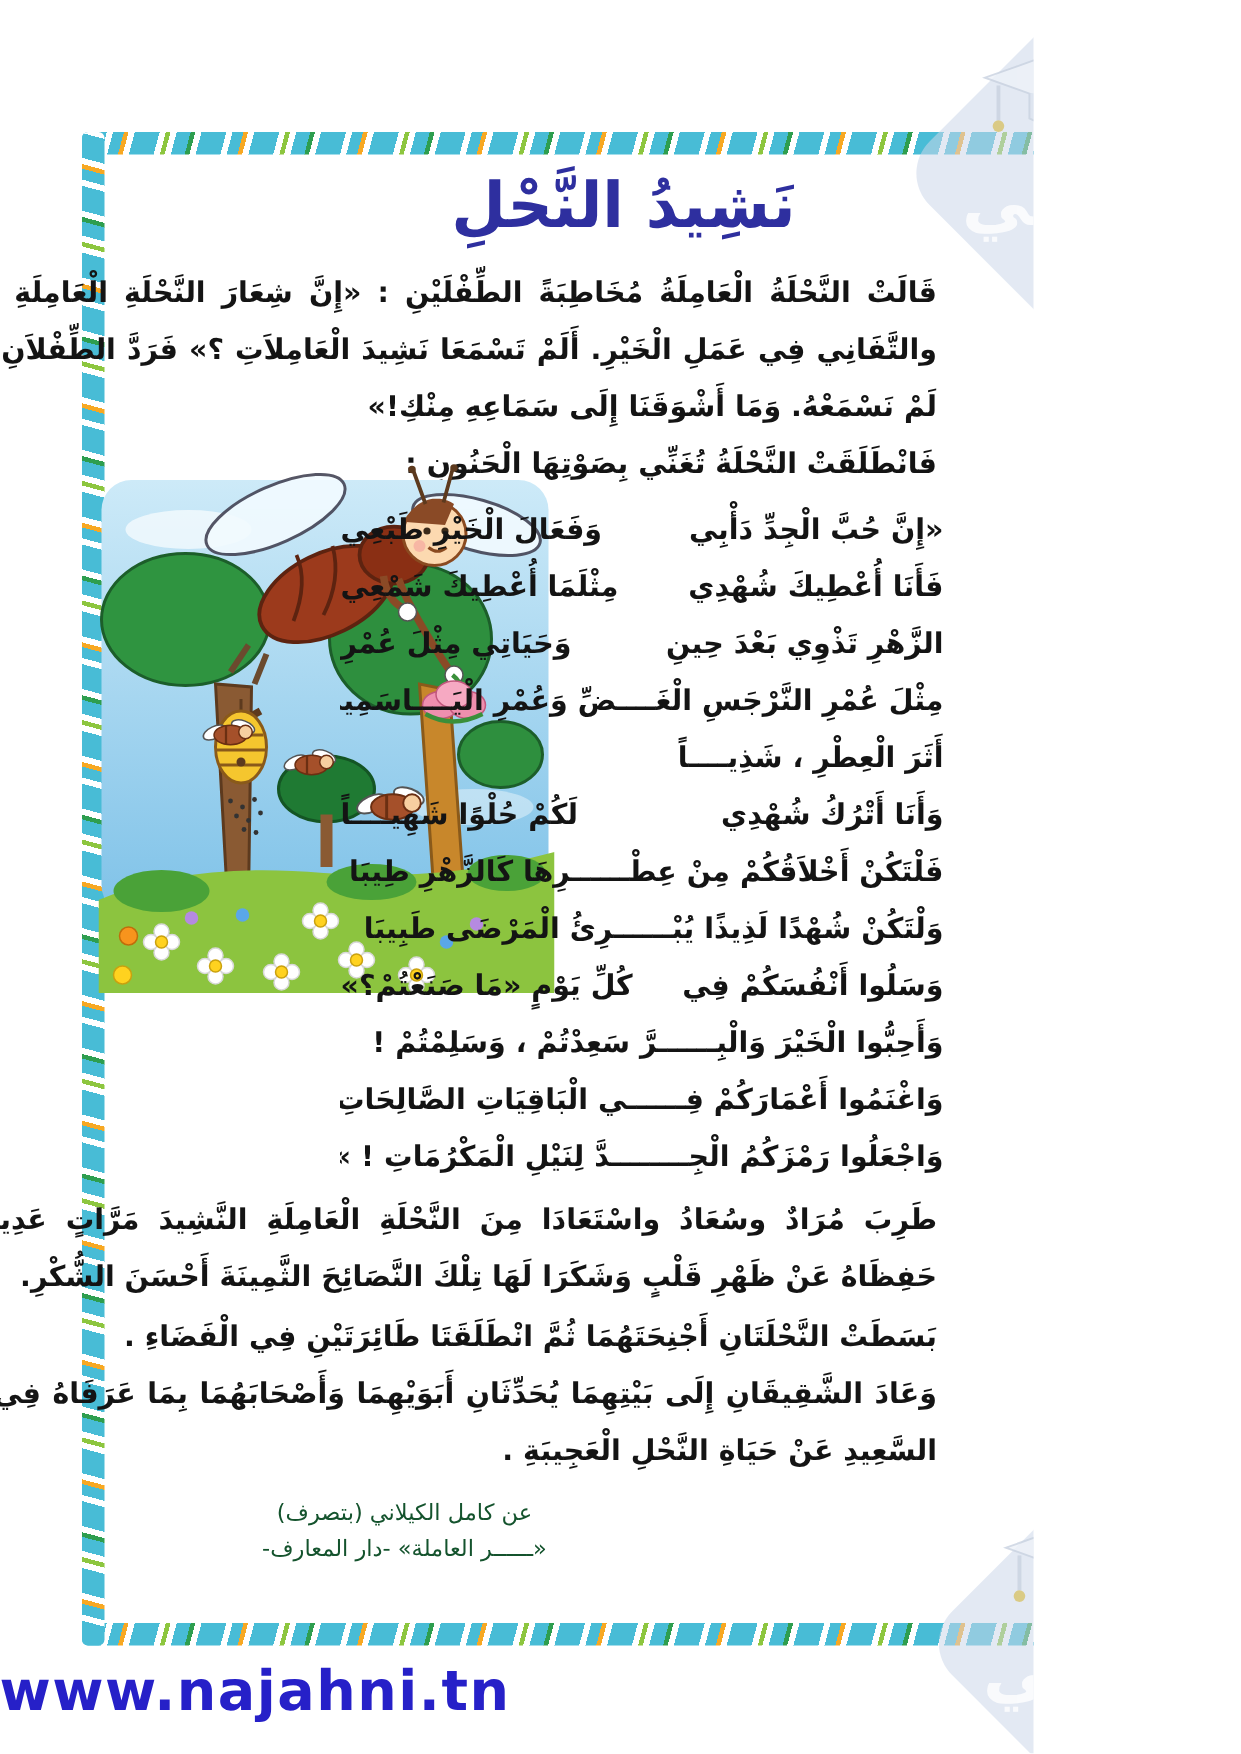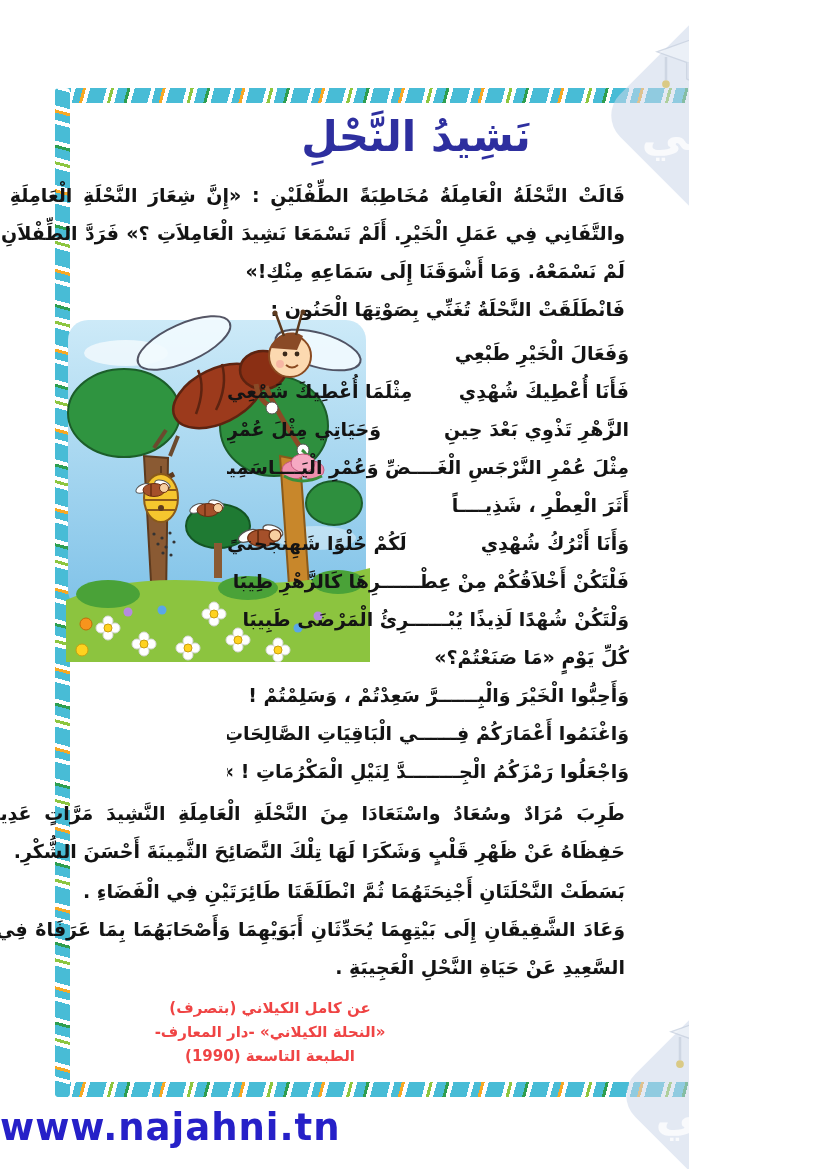--- a/index.html
+++ b/index.html
@@ -49,21 +49,21 @@
   .poem{position:absolute;top:334px;right:60px;width:402px;overflow:hidden;}
   .verse{display:flex;justify-content:space-between;align-items:center;height:38px;white-space:nowrap;}
   .verse-full{justify-content:flex-start;}
 
   
   .illus{position:absolute;left:66px;top:298px;width:304px;height:364px;}
 
   
   .attribution{
     position:absolute;top:996px;left:105px;width:330px;text-align:center;
-    color:#ef4444;font-weight:bold;font-size:15px;line-height:24px;
+    color:#14532d;font-weight:normal;font-size:15px;line-height:24px;
   }
 
   
   .footer-url{
     position:absolute;top:1106px;left:0;width:827px;text-align:left;
     direction:ltr;font-size:37px;font-weight:bold;color:#2620c8;letter-spacing:1px;
   }
 
   
   .wm-diamond{
@@ -212,68 +212,69 @@
         <circle cx="232" cy="330" r="4.5" fill="#5aa7e8"></circle>
         <circle cx="252" cy="318" r="4.5" fill="#b58ae0"></circle>
         <circle cx="62" cy="314" r="4.5" fill="#b58ae0"></circle>
         <circle cx="16" cy="352" r="6" fill="#ffd21f" stroke="#caa10e"></circle>
       </g>
     </svg>
   </div>
 
   <div class="poem bodytext">
     <div class="verse">
+      <span>«إِنَّ حُبَّ الْجِدِّ دَأْبِي</span>
       <span>وَفَعَالَ الْخَيْرِ طَبْعِي</span>
     </div>
     <div class="verse">
       <span>فَأَنَا أُعْطِيكَ شُهْدِي</span>
       <span>مِثْلَمَا أُعْطِيكَ شَمْعِي</span>
     </div>
     <div class="verse">
       <span>الزَّهْرِ تَذْوِي بَعْدَ حِينِ</span>
       <span>وَحَيَاتِي مِثْلَ عُمْرِ</span>
     </div>
     <div class="verse verse-full">
       <span>مِثْلَ عُمْرِ النَّرْجَسِ الْغَــــضِّ وَعُمْرِ الْيَــــاسَمِين</span>
     </div>
     <div class="verse">
       <span>أَثَرَ الْعِطْرِ ، شَذِيــــاً</span>
     </div>
     <div class="verse">
       <span>وَأَنَا أَتْرُكُ شُهْدِي</span>
-      <span>لَكُمْ حُلْوًا شَهِنجحنيً</span>
+      <span>لَكُمْ حُلْوًا شَهِيــــاً</span>
     </div>
     <div class="verse verse-full">
       <span>فَلْتَكُنْ أَخْلاَقُكُمْ مِنْ عِطْــــــرِهَا كَالزَّهْرِ طِيبَا</span>
     </div>
     <div class="verse verse-full">
       <span>وَلْتَكُنْ شُهْدًا لَذِيذًا يُبْــــــرِئُ الْمَرْضَى طَبِيبَا</span>
     </div>
     <div class="verse">
+      <span>وَسَلُوا أَنْفُسَكُمْ فِي</span>
       <span>كُلِّ يَوْمٍ «مَا صَنَعْتُمْ؟»</span>
     </div>
     <div class="verse verse-full">
       <span>وَأَحِبُّوا الْخَيْرَ وَالْبِــــــرَّ سَعِدْتُمْ ، وَسَلِمْتُمْ !</span>
     </div>
     <div class="verse verse-full">
       <span>وَاغْنَمُوا أَعْمَارَكُمْ فِــــــي الْبَاقِيَاتِ الصَّالِحَاتِ</span>
     </div>
     <div class="verse verse-full">
       <span>وَاجْعَلُوا رَمْزَكُمُ الْجِــــــــدَّ لِنَيْلِ الْمَكْرُمَاتِ ! »</span>
     </div>
   </div>
 
   <div class="para p-close1 bodytext">طَرِبَ مُرَادٌ وسُعَادُ واسْتَعَادَا مِنَ النَّحْلَةِ الْعَامِلَةِ النَّشِيدَ مَرَّاتٍ عَدِيدَةً حَتَّى حَفِظَاهُ عَنْ ظَهْرِ قَلْبٍ وَشَكَرَا لَهَا تِلْكَ النَّصَائِحَ الثَّمِينَةَ أَحْسَنَ الشُّكْرِ.</div>
   <div class="para p-close2 bodytext">بَسَطَتْ النَّحْلَتَانِ أَجْنِحَتَهُمَا ثُمَّ انْطَلَقَتَا طَائِرَتَيْنِ فِي الْفَضَاءِ .</div>
   <div class="para p-close3 bodytext">وَعَادَ الشَّقِيقَانِ إِلَى بَيْتِهِمَا يُحَدِّثَانِ أَبَوَيْهِمَا وَأَصْحَابَهُمَا بِمَا عَرَفَاهُ فِي يَوْمِهِمَا السَّعِيدِ عَنْ حَيَاةِ النَّحْلِ الْعَجِيبَةِ .</div>
 
   <div class="attribution">
     <div>عن كامل الكيلاني (بتصرف)</div>
-    <div>«النحلة الكيلاني» -دار المعارف-</div>
-    <div>الطبعة التاسعة (1990)</div>
+    <div>«ــــــر العاملة» -دار المعارف-</div>
   </div>
 
   <div class="footer-url">www.najahni.tn</div>
 
   <div class="wm-diamond wm-top-d"></div>
   <svg class="wm-overlay wm-cap wm-cap-top" viewBox="0 0 100 62">
     <polygon points="50,4 95,20 50,36 5,20" fill="#eef2f8" stroke="#c9d2e0"></polygon>
     <path d="M28,28 v13 q22,11 44,0 v-13" fill="#dde4ef" stroke="#c9d2e0"></path>
     <line x1="12" y1="24" x2="12" y2="42" stroke="#c9d2e0" stroke-width="2"></line>
     <circle cx="12" cy="45" r="3" fill="#d8c36a"></circle>

